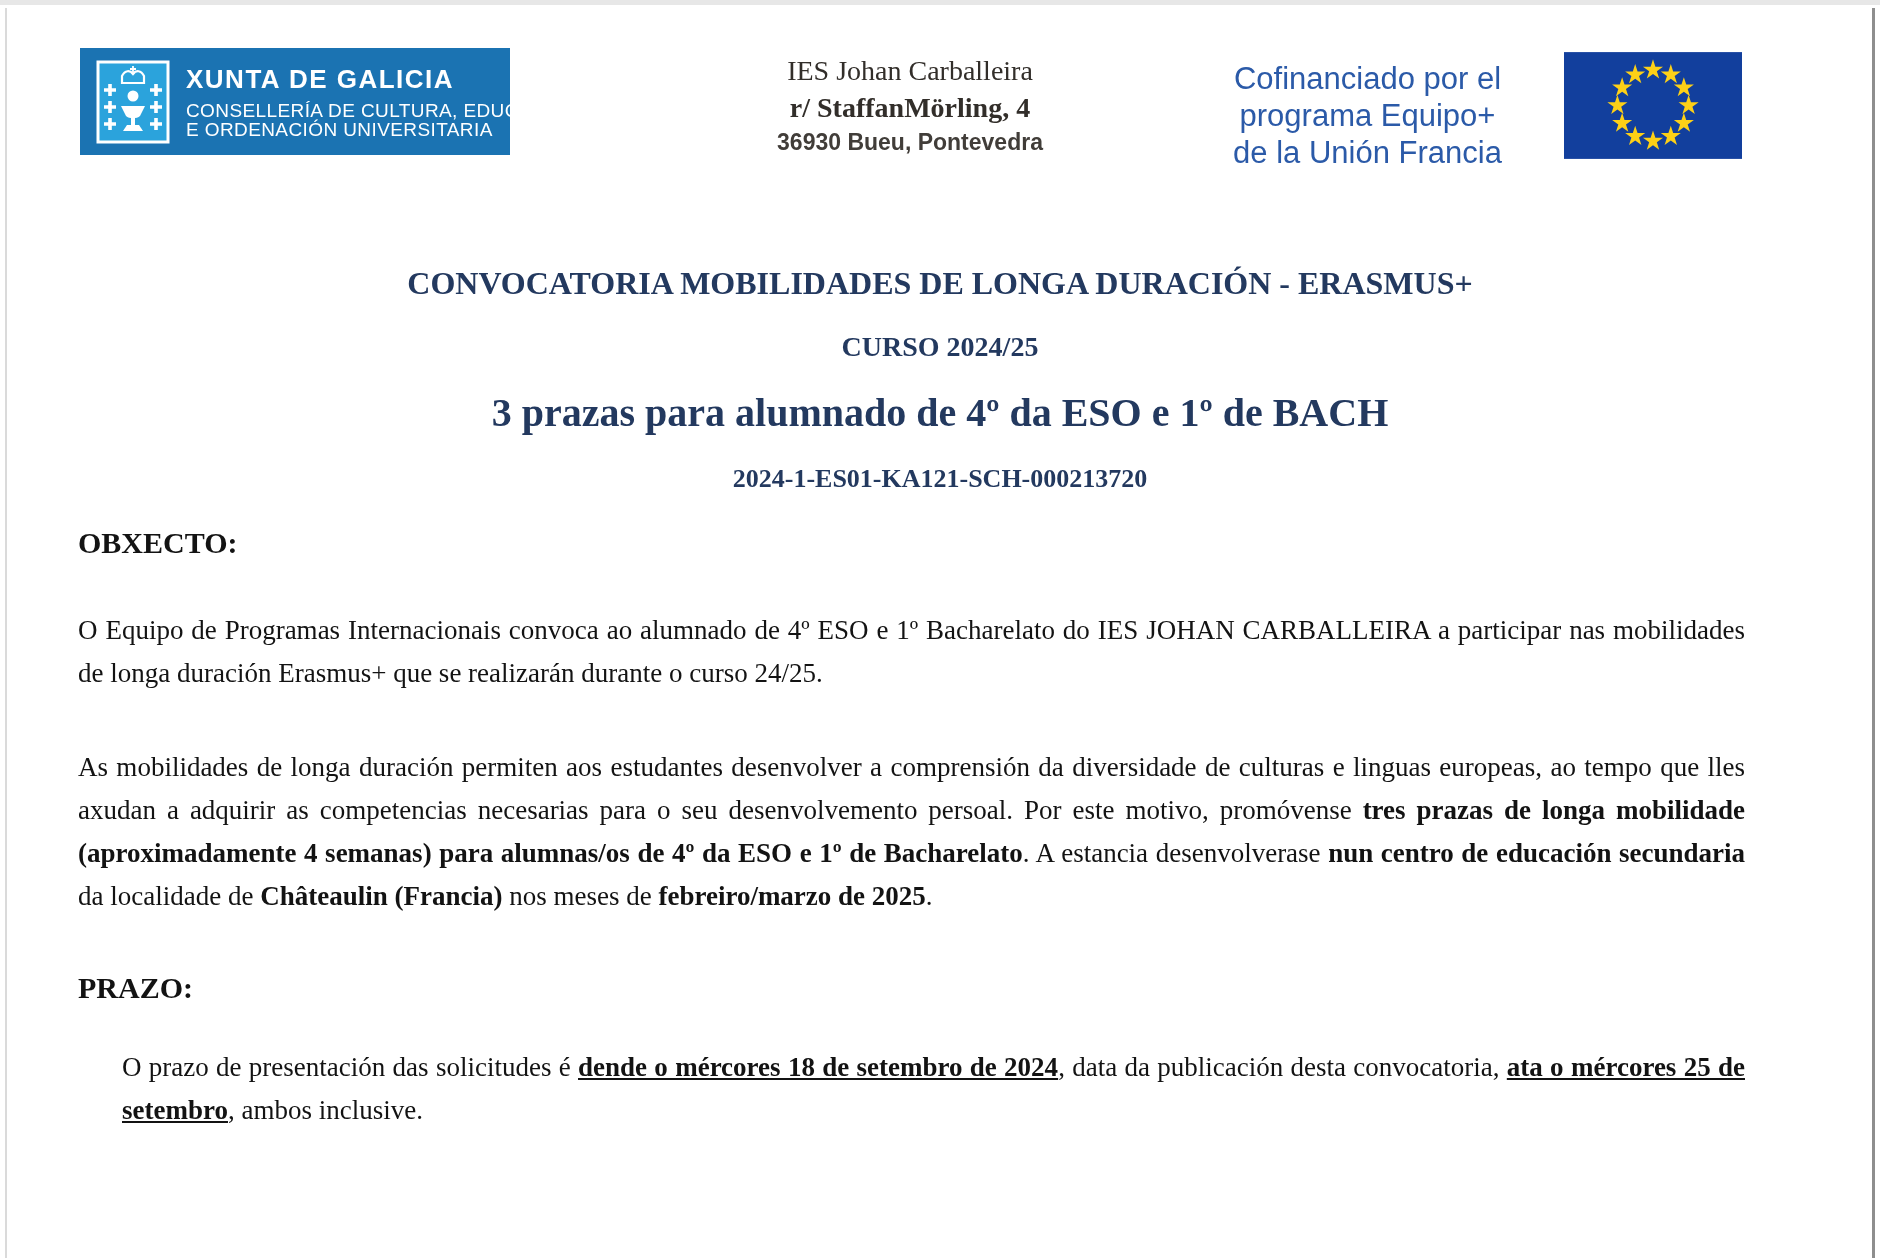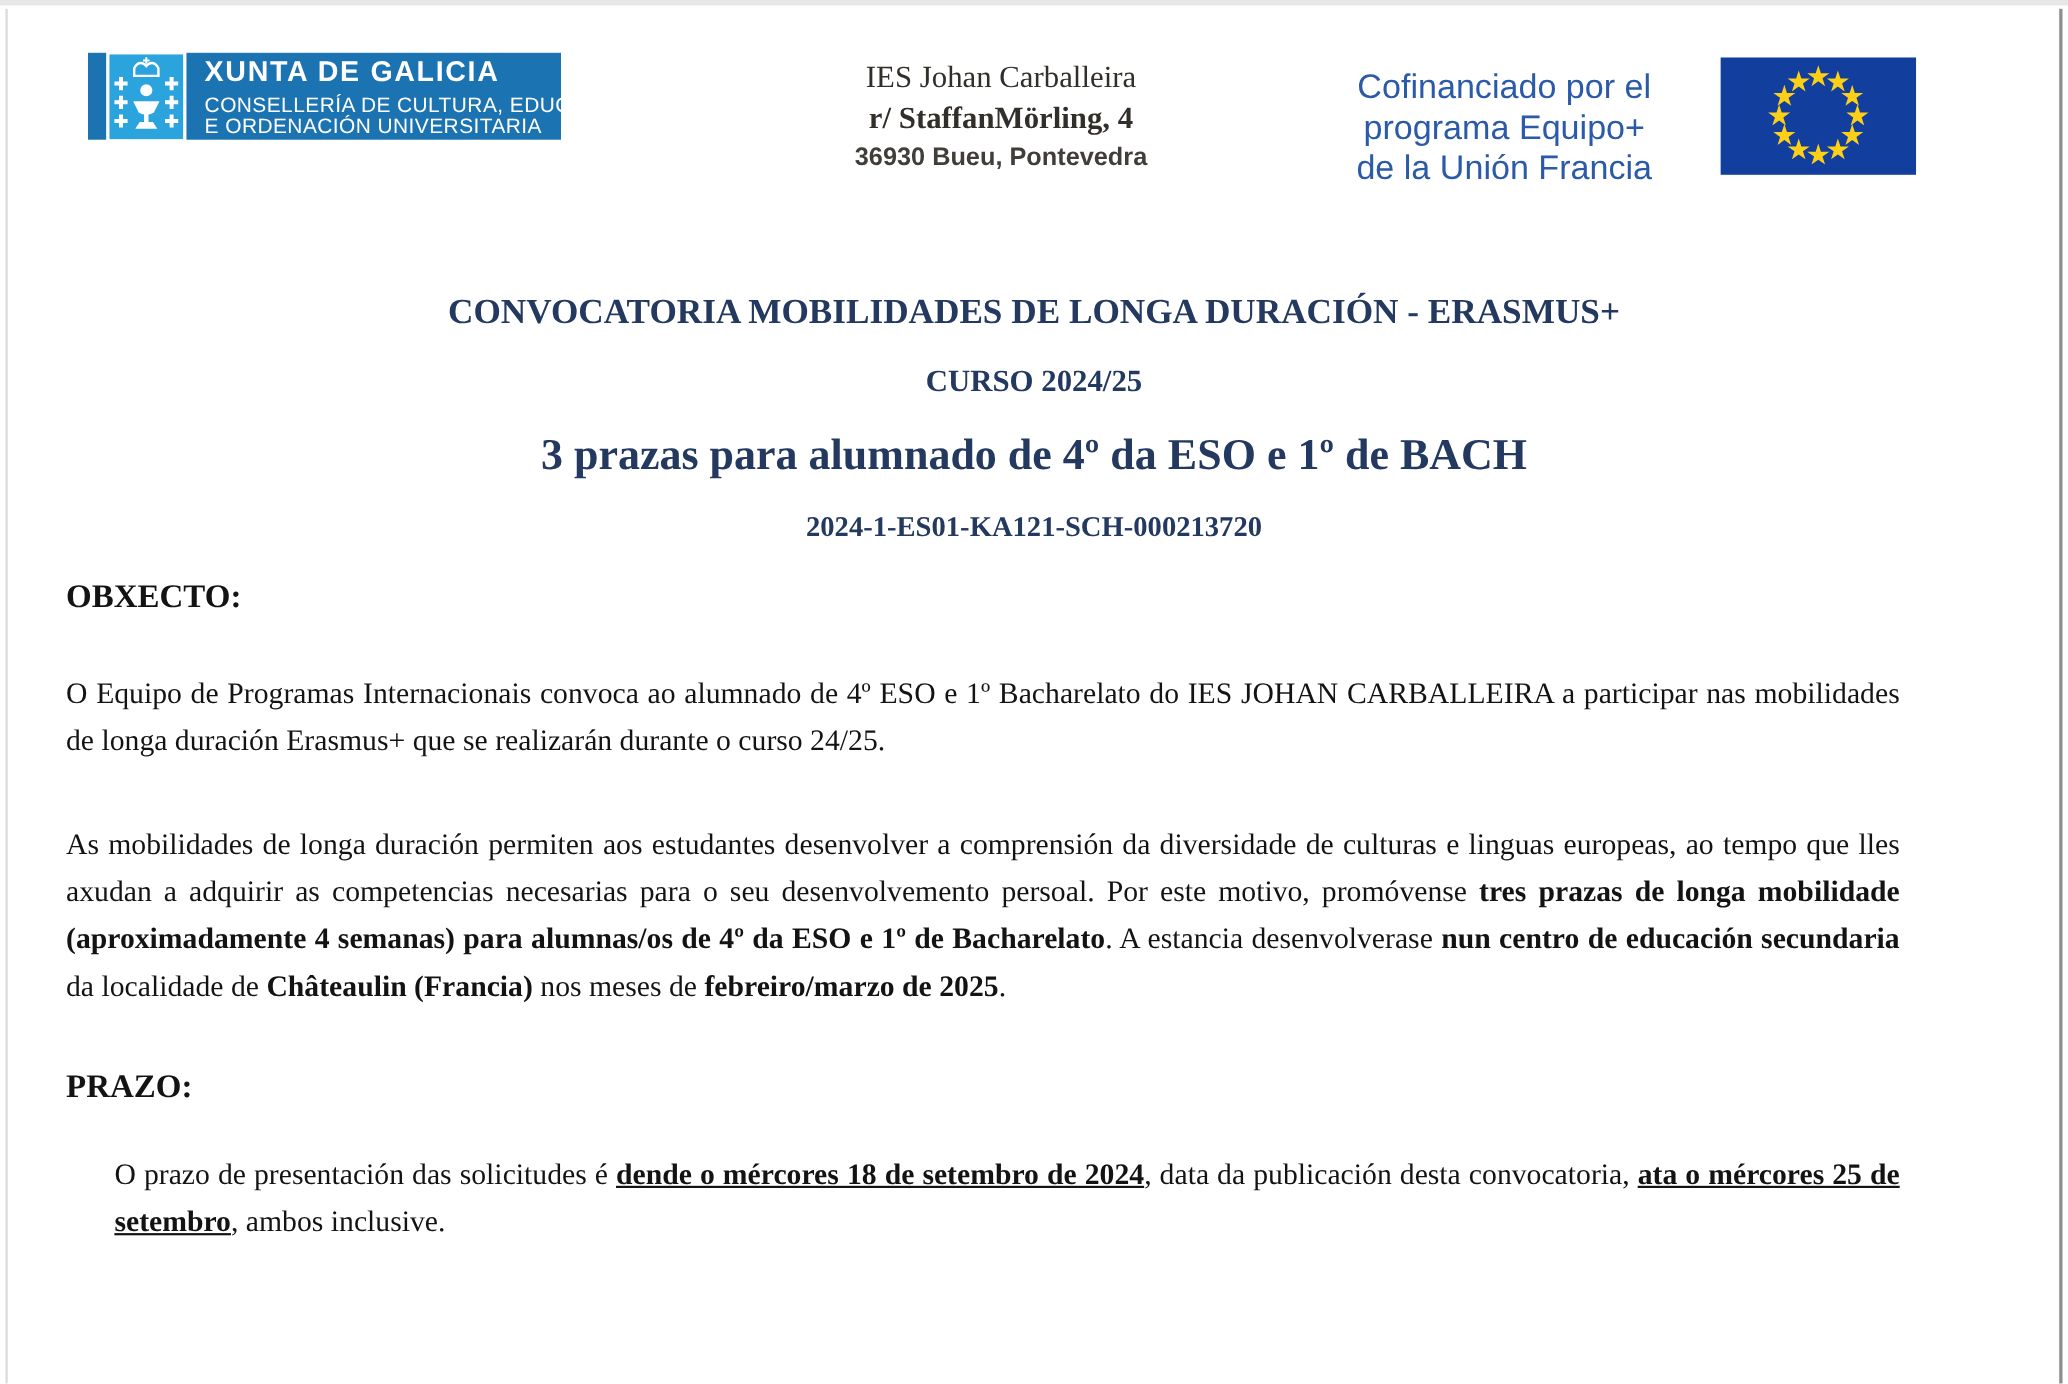--- a/index.html
+++ b/index.html
@@ -12,21 +12,21 @@
     overflow: hidden;
   }
   
   .edge-top   { position: absolute; top: 0; left: 0; width: 100%; height: 5px; background: #e7e7e7; }
   .edge-left  { position: absolute; top: 8px; left: 5px; bottom: 0; width: 2px; background: #dadada; }
   .edge-right { position: absolute; top: 8px; right: 5px; bottom: 0; width: 3px; background: #8e8e8e; }
 
   
   .xunta {
     position: absolute; left: 80px; top: 48px;
-    width: 430px; height: 79px;
+    width: 430px; height: 107px;
     background: #1b73b2;
     display: flex; align-items: center;
     box-sizing: border-box;
   }
   .xunta-emblem { margin-left: 15px; flex: 0 0 auto; display: block; }
   .xunta-text { margin-left: 15px; color: #ffffff; font-family: "Liberation Sans", sans-serif; }
   .xunta-title { font-size: 26px; font-weight: bold; letter-spacing: 1.5px; margin-bottom: 6px; white-space: nowrap; }
   .xunta-sub { font-size: 19px; line-height: 19px; letter-spacing: 0.4px; white-space: nowrap; }
 
   .school { position: absolute; left: 690px; top: 52px; width: 440px; text-align: center; color: #322e2a; }
@@ -42,21 +42,21 @@
   .eu-flag { position: absolute; left: 1564px; top: 52px; display: block; }
 
   
   .titles { position: absolute; left: 0; top: 267px; width: 100%; text-align: center; color: #23395f; font-weight: bold; }
   .t1 { font-size: 32px; line-height: 33px; margin: 0 0 33px; }
   .t2 { font-size: 28px; line-height: 28px; margin: 0 0 32px; }
   .t3 { font-size: 40px; line-height: 40px; margin: 0 0 33px; }
   .t4 { font-size: 26px; line-height: 26px; margin: 0; }
 
   
-  .content { position: absolute; left: 60px; top: 524px; width: 1667px; color: #131313; }
+  .content { position: absolute; left: 78px; top: 524px; width: 1667px; color: #131313; }
   .content h2 { font-size: 30px; line-height: 38px; margin: 0 0 47px; font-weight: bold; }
   .content p  { font-size: 27px; line-height: 43px; margin: 0 0 51px; text-align: justify; }
   .content h2.prazo { margin-bottom: 39px; }
   .content p.last { margin-bottom: 0; margin-left: 44px; }
 </style>
 </head>
 <body>
 
 <div class="page">
   <div class="edge-top"></div>

